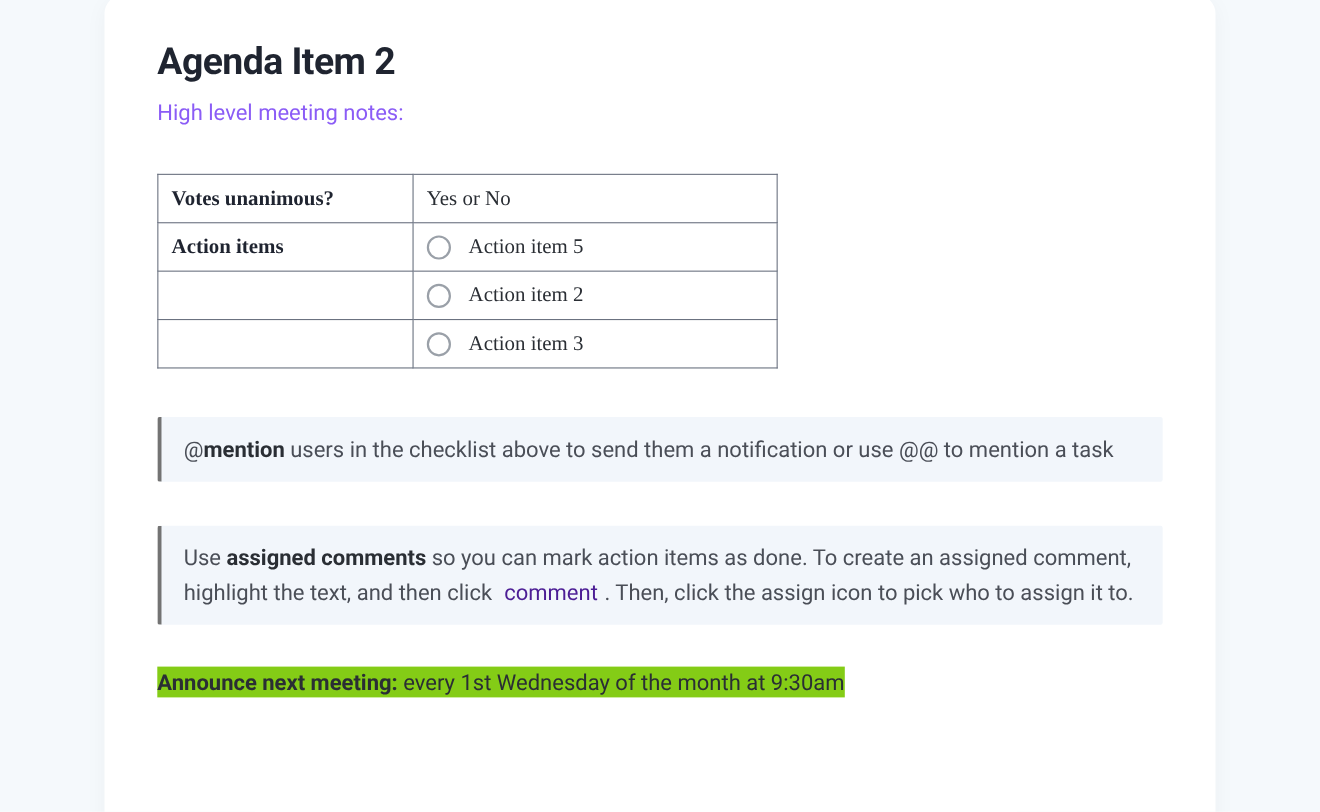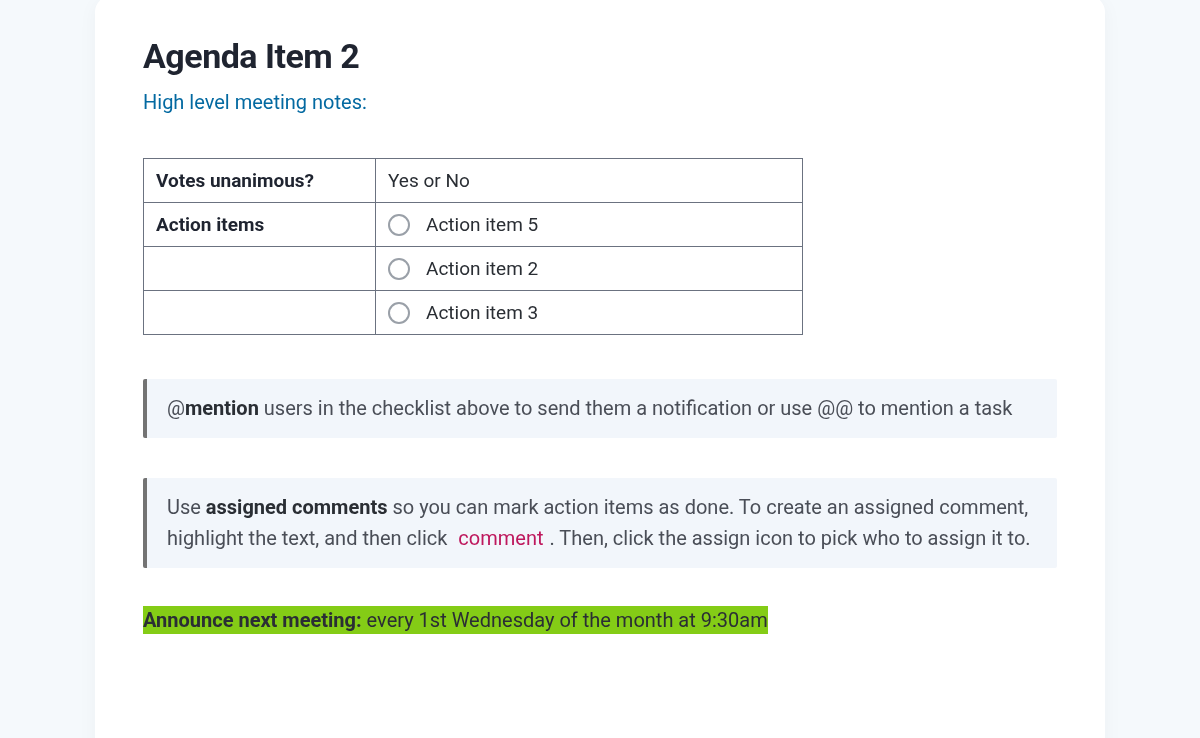--- a/index.html
+++ b/index.html
@@ -26,27 +26,28 @@
   }
   h2.title {
     font-size: 34px;
     font-weight: 700;
     letter-spacing: -0.5px;
     margin-bottom: 14px;
     color: #1f2430;
   }
   .subtitle {
     font-size: 20px;
-    color: #0369a1;
+    color: #8b5cf6;
     margin-bottom: 44px;
   }
   table.meeting {
     border-collapse: collapse;
-    width: 660px;
+    width: 564px;
     margin-bottom: 44px;
+    font-family: Liberation Serif, serif;
   }
   table.meeting td {
     border: 1px solid #6b7280;
     padding: 8px 12px;
     font-size: 19px;
     vertical-align: middle;
     height: 44px;
   }
   table.meeting td.labelcell {
     width: 232px;
@@ -71,21 +72,21 @@
     padding: 14px 18px 14px 20px;
     font-size: 20px;
     line-height: 1.55;
     color: #4a4e57;
     margin-bottom: 40px;
     border-radius: 2px;
   }
   .callout b { font-weight: 700; color: #2a2e34; }
   .pill {
     display: inline-block;
-    color: #be185d;
+    color: #4c1d95;
     border-radius: 4px;
     padding: 0 6px;
   }
   .announce {
     font-size: 20px;
     color: #2a2e34;
     margin-bottom: 38px;
   }
   .hl {
     background: #84cc16;

